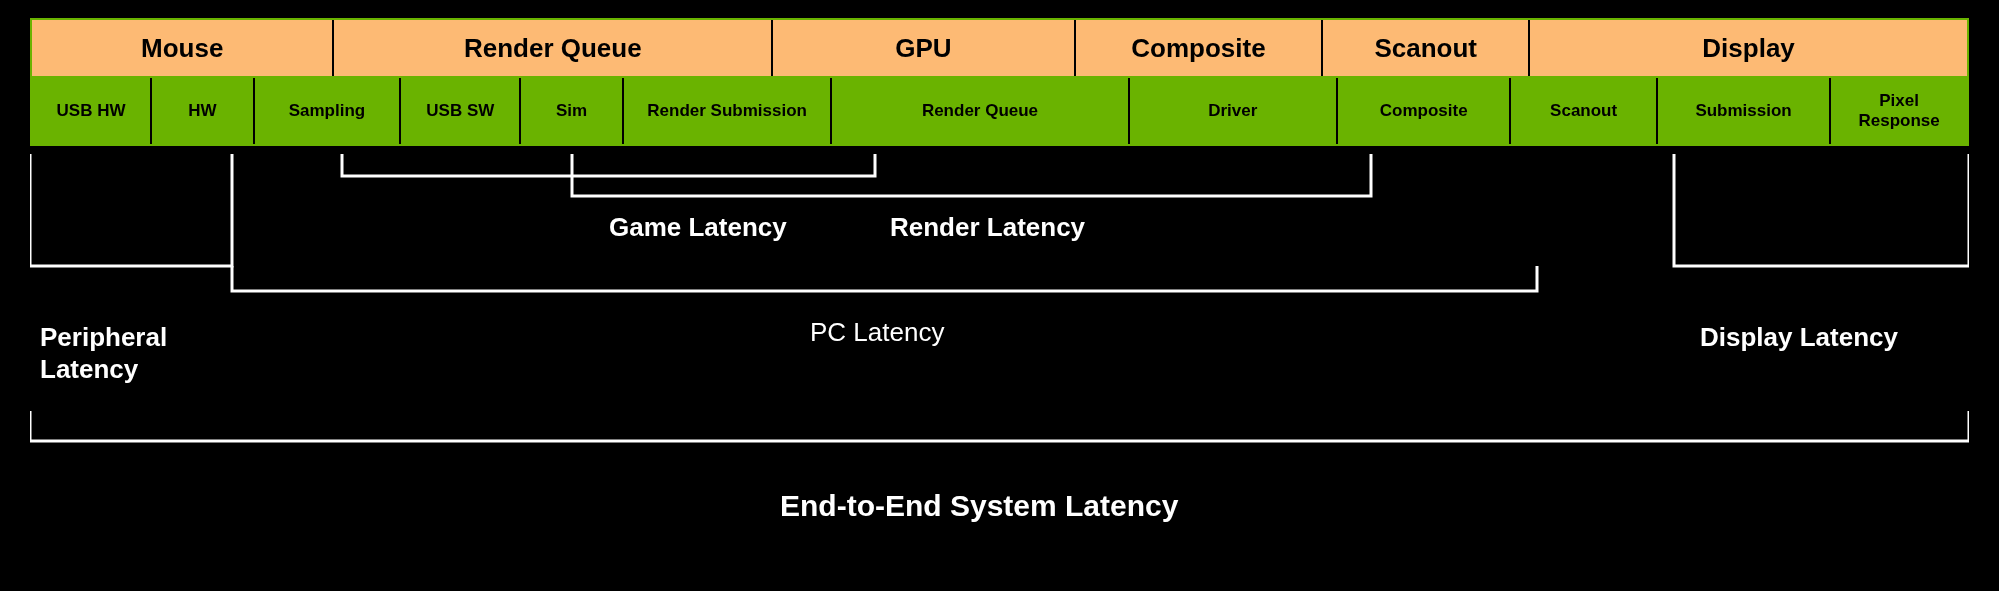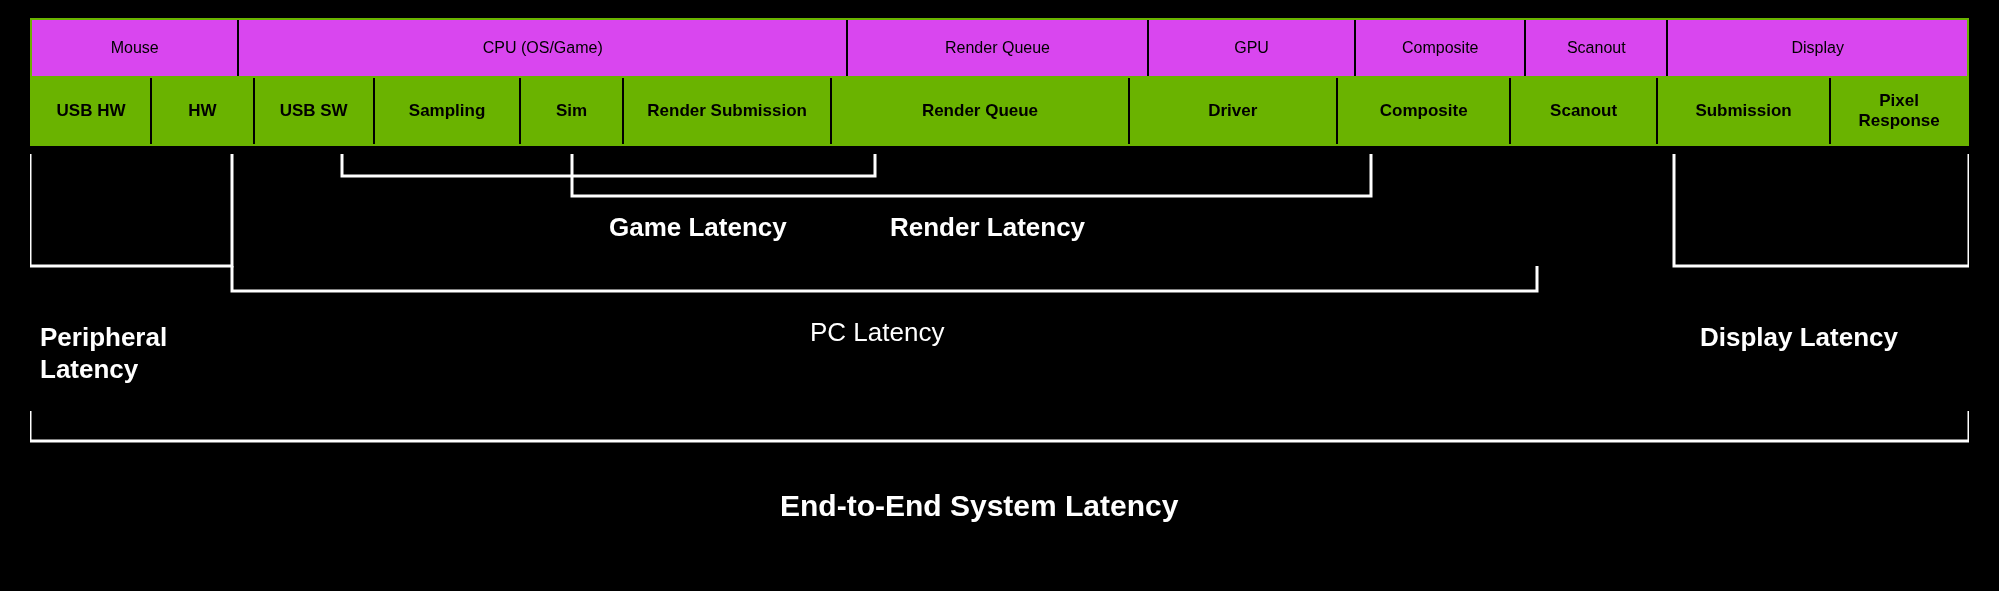--- a/index.html
+++ b/index.html
@@ -22,24 +22,24 @@
 
     
     .header-row {
       display: flex;
       width: 100%;
       height: 60px;
       border: 2px solid #6ab300;
     }
 
     .header-cell {
-      background: #d946ef;
+      background: #fdba74;
       color: #000;
-      font-weight: normal;
-      font-size: 16px;
+      font-weight: bold;
+      font-size: 26px;
       display: flex;
       align-items: center;
       justify-content: center;
       text-align: center;
       border-right: 2px solid #000;
     }
     .header-cell:last-child { border-right: none; }
 
     
     .sub-row {
@@ -65,33 +65,32 @@
     }
     .sub-cell:last-child { border-right: none; text-align: center; }
   </style>
 </head>
 <body>
 
 <div class="diagram">
 
   <div class="header-row">
     <div class="header-cell" style="flex:2.2">Mouse</div>
-    <div class="header-cell" style="flex:6.5">CPU (OS/Game)</div>
     <div class="header-cell" style="flex:3.2">Render Queue</div>
     <div class="header-cell" style="flex:2.2">GPU</div>
     <div class="header-cell" style="flex:1.8">Composite</div>
     <div class="header-cell" style="flex:1.5">Scanout</div>
     <div class="header-cell" style="flex:3.2">Display</div>
   </div>
 
   <div class="sub-row">
     <div class="sub-cell" style="flex:1.2">USB HW</div>
     <div class="sub-cell" style="flex:1">HW</div>
+    <div class="sub-cell" style="flex:1.5">Sampling</div>
     <div class="sub-cell" style="flex:1.2">USB SW</div>
-    <div class="sub-cell" style="flex:1.5">Sampling</div>
     <div class="sub-cell" style="flex:1">Sim</div>
     <div class="sub-cell" style="flex:2.2">Render Submission</div>
     <div class="sub-cell" style="flex:3.2">Render Queue</div>
     <div class="sub-cell" style="flex:2.2">Driver</div>
     <div class="sub-cell" style="flex:1.8">Composite</div>
     <div class="sub-cell" style="flex:1.5">Scanout</div>
     <div class="sub-cell" style="flex:1.8">Submission</div>
     <div class="sub-cell" style="flex:1.4">Pixel Response</div>
   </div>
 

